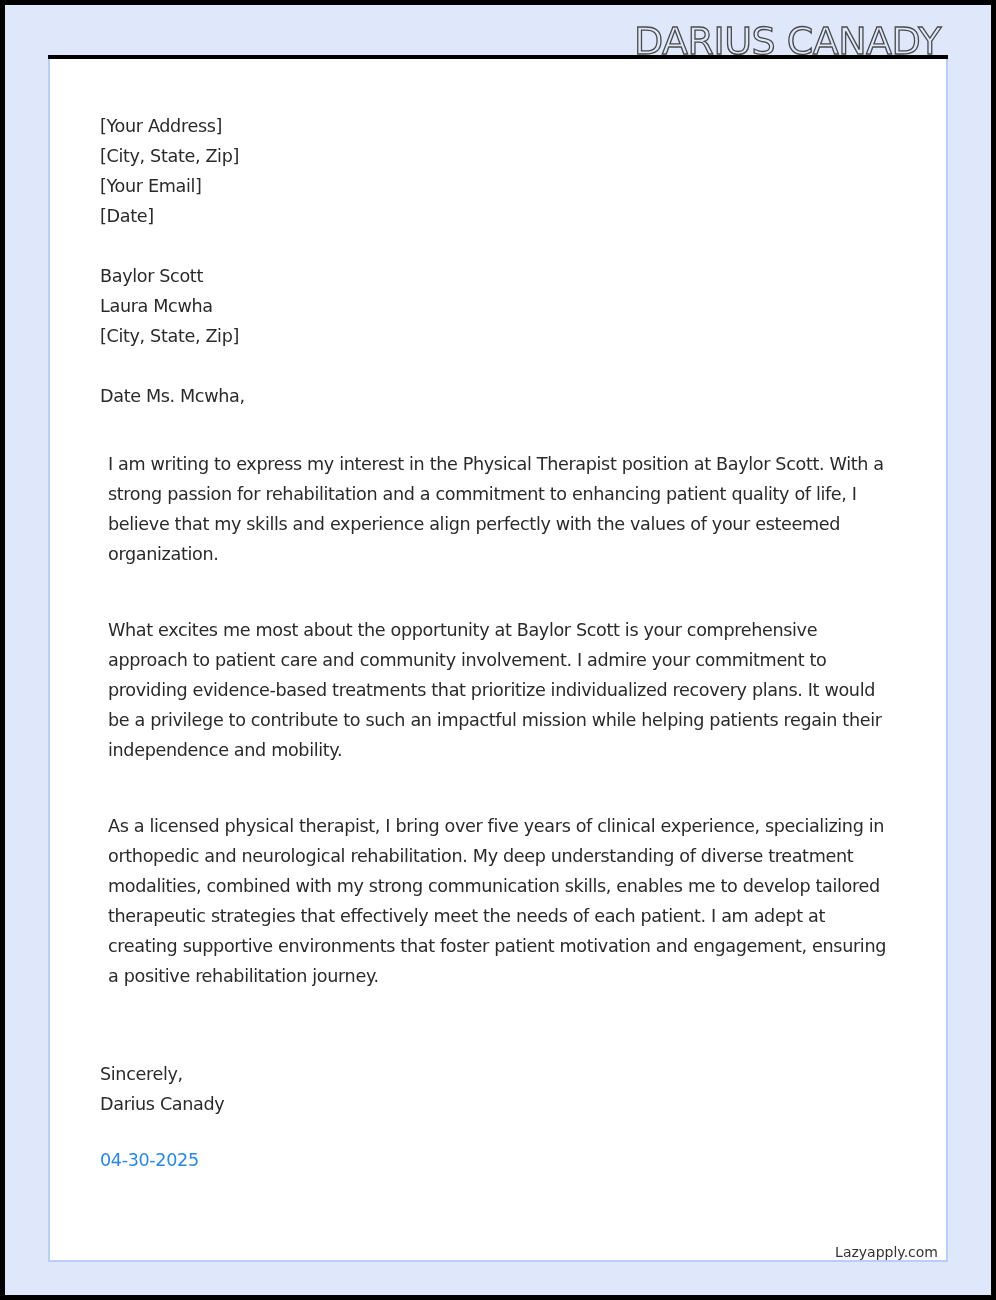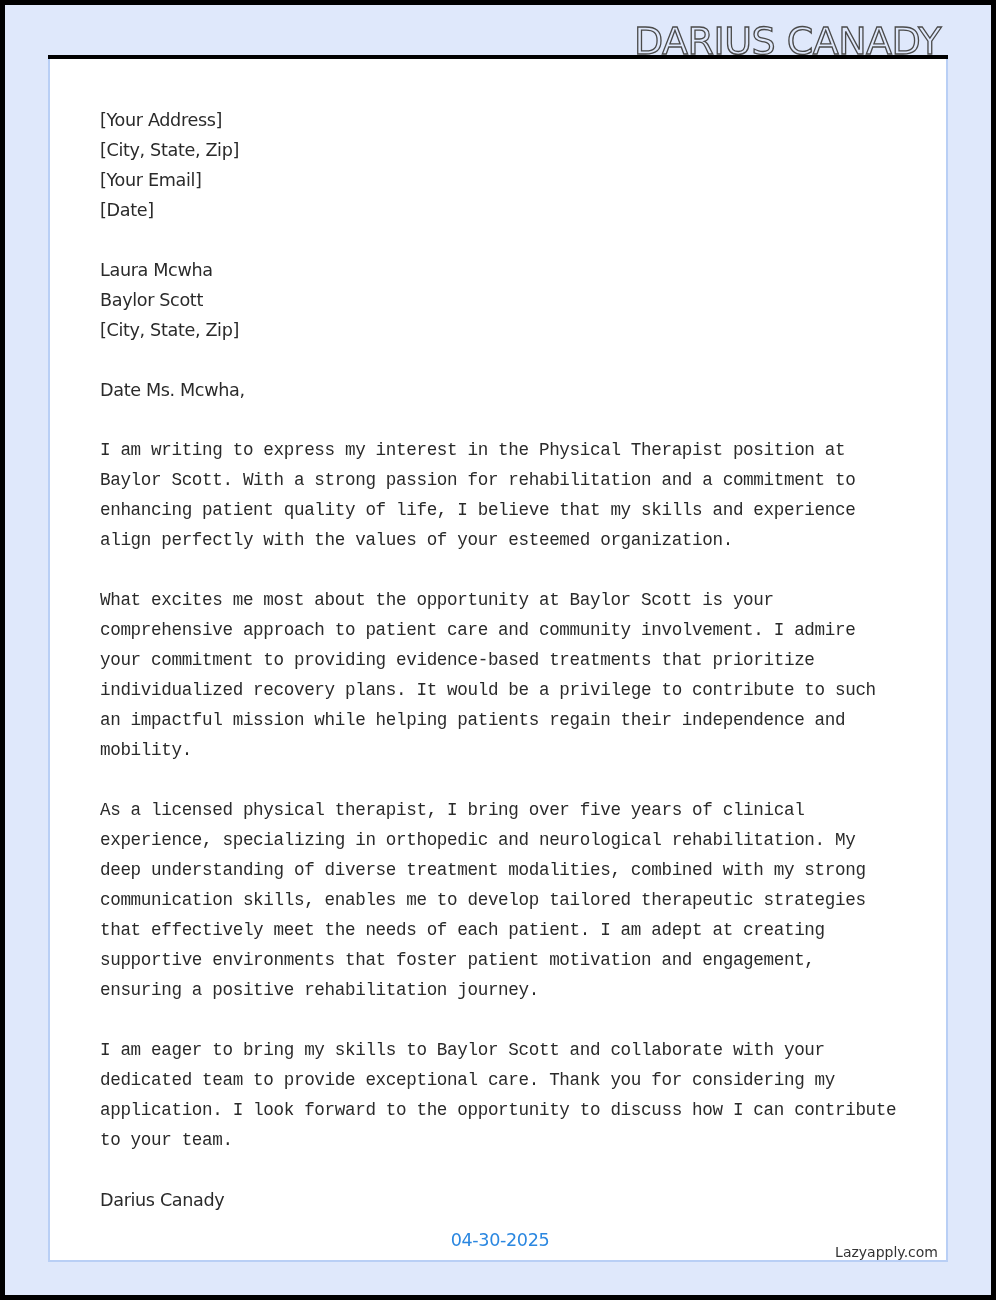--- a/index.html
+++ b/index.html
@@ -50,45 +50,43 @@
       width: 896px;
       height: 1201px;
       background: #ffffff;
       border-left: 2px solid #b9cff5;
       border-right: 2px solid #b9cff5;
       border-bottom: 2px solid #b9cff5;
     }
     .letter {
       position: absolute;
       left: 50px;
-      top: 46px;
+      top: 52px;
       width: 800px;
       color: #2a2a2a;
       font-family: "DejaVu Sans", sans-serif;
       font-size: 17.6px;
       line-height: 30px;
       letter-spacing: -0.35px;
     }
     .line {
       display: block;
       white-space: nowrap;
     }
     .gap {
       height: 30px;
     }
     .para {
-      margin: 0;
+      margin: 8px;
       white-space: normal;
-      font-family: Liberation Mono, monospace;
     }
     .date-stamp {
       color: #2b87e0;
       display: block;
-      margin-top: 10px;
-      text-align: center;
+      margin-top: 26px;
     }
     .footer-brand {
       position: absolute;
       right: 8px;
       bottom: 0px;
       font-family: "DejaVu Sans", sans-serif;
       font-size: 14px;
       color: #333;
       line-height: 16px;
     }
@@ -104,34 +102,34 @@
 <div class="page">
   <div class="letter">
     <div>
       <span class="line">[Your Address]</span>
       <span class="line">[City, State, Zip]</span>
       <span class="line">[Your Email]</span>
       <span class="line">[Date]</span>
     </div>
     <div class="gap"></div>
     <div>
+      <span class="line">Baylor Scott</span>
       <span class="line">Laura Mcwha</span>
-      <span class="line">Baylor Scott</span>
       <span class="line">[City, State, Zip]</span>
     </div>
     <div class="gap"></div>
     <span class="line">Date Ms. Mcwha,</span>
     <div class="gap"></div>
     <p class="para">I am writing to express my interest in the Physical Therapist position at Baylor Scott. With a strong passion for rehabilitation and a commitment to enhancing patient quality of life, I believe that my skills and experience align perfectly with the values of your esteemed organization.</p>
     <div class="gap"></div>
     <p class="para">What excites me most about the opportunity at Baylor Scott is your comprehensive approach to patient care and community involvement. I admire your commitment to providing evidence-based treatments that prioritize individualized recovery plans. It would be a privilege to contribute to such an impactful mission while helping patients regain their independence and mobility.</p>
     <div class="gap"></div>
     <p class="para">As a licensed physical therapist, I bring over five years of clinical experience, specializing in orthopedic and neurological rehabilitation. My deep understanding of diverse treatment modalities, combined with my strong communication skills, enables me to develop tailored therapeutic strategies that effectively meet the needs of each patient. I am adept at creating supportive environments that foster patient motivation and engagement, ensuring a positive rehabilitation journey.</p>
     <div class="gap"></div>
-    <p class="para">I am eager to bring my skills to Baylor Scott and collaborate with your dedicated team to provide exceptional care. Thank you for considering my application. I look forward to the opportunity to discuss how I can contribute to your team.</p>
     <div class="gap"></div>
     <div>
+      <span class="line">Sincerely,</span>
       <span class="line">Darius Canady</span>
       <span class="line date-stamp">04-30-2025</span>
     </div>
   </div>
   <div class="footer-brand">Lazyapply.com</div>
 </div>
 
 </body></html>

